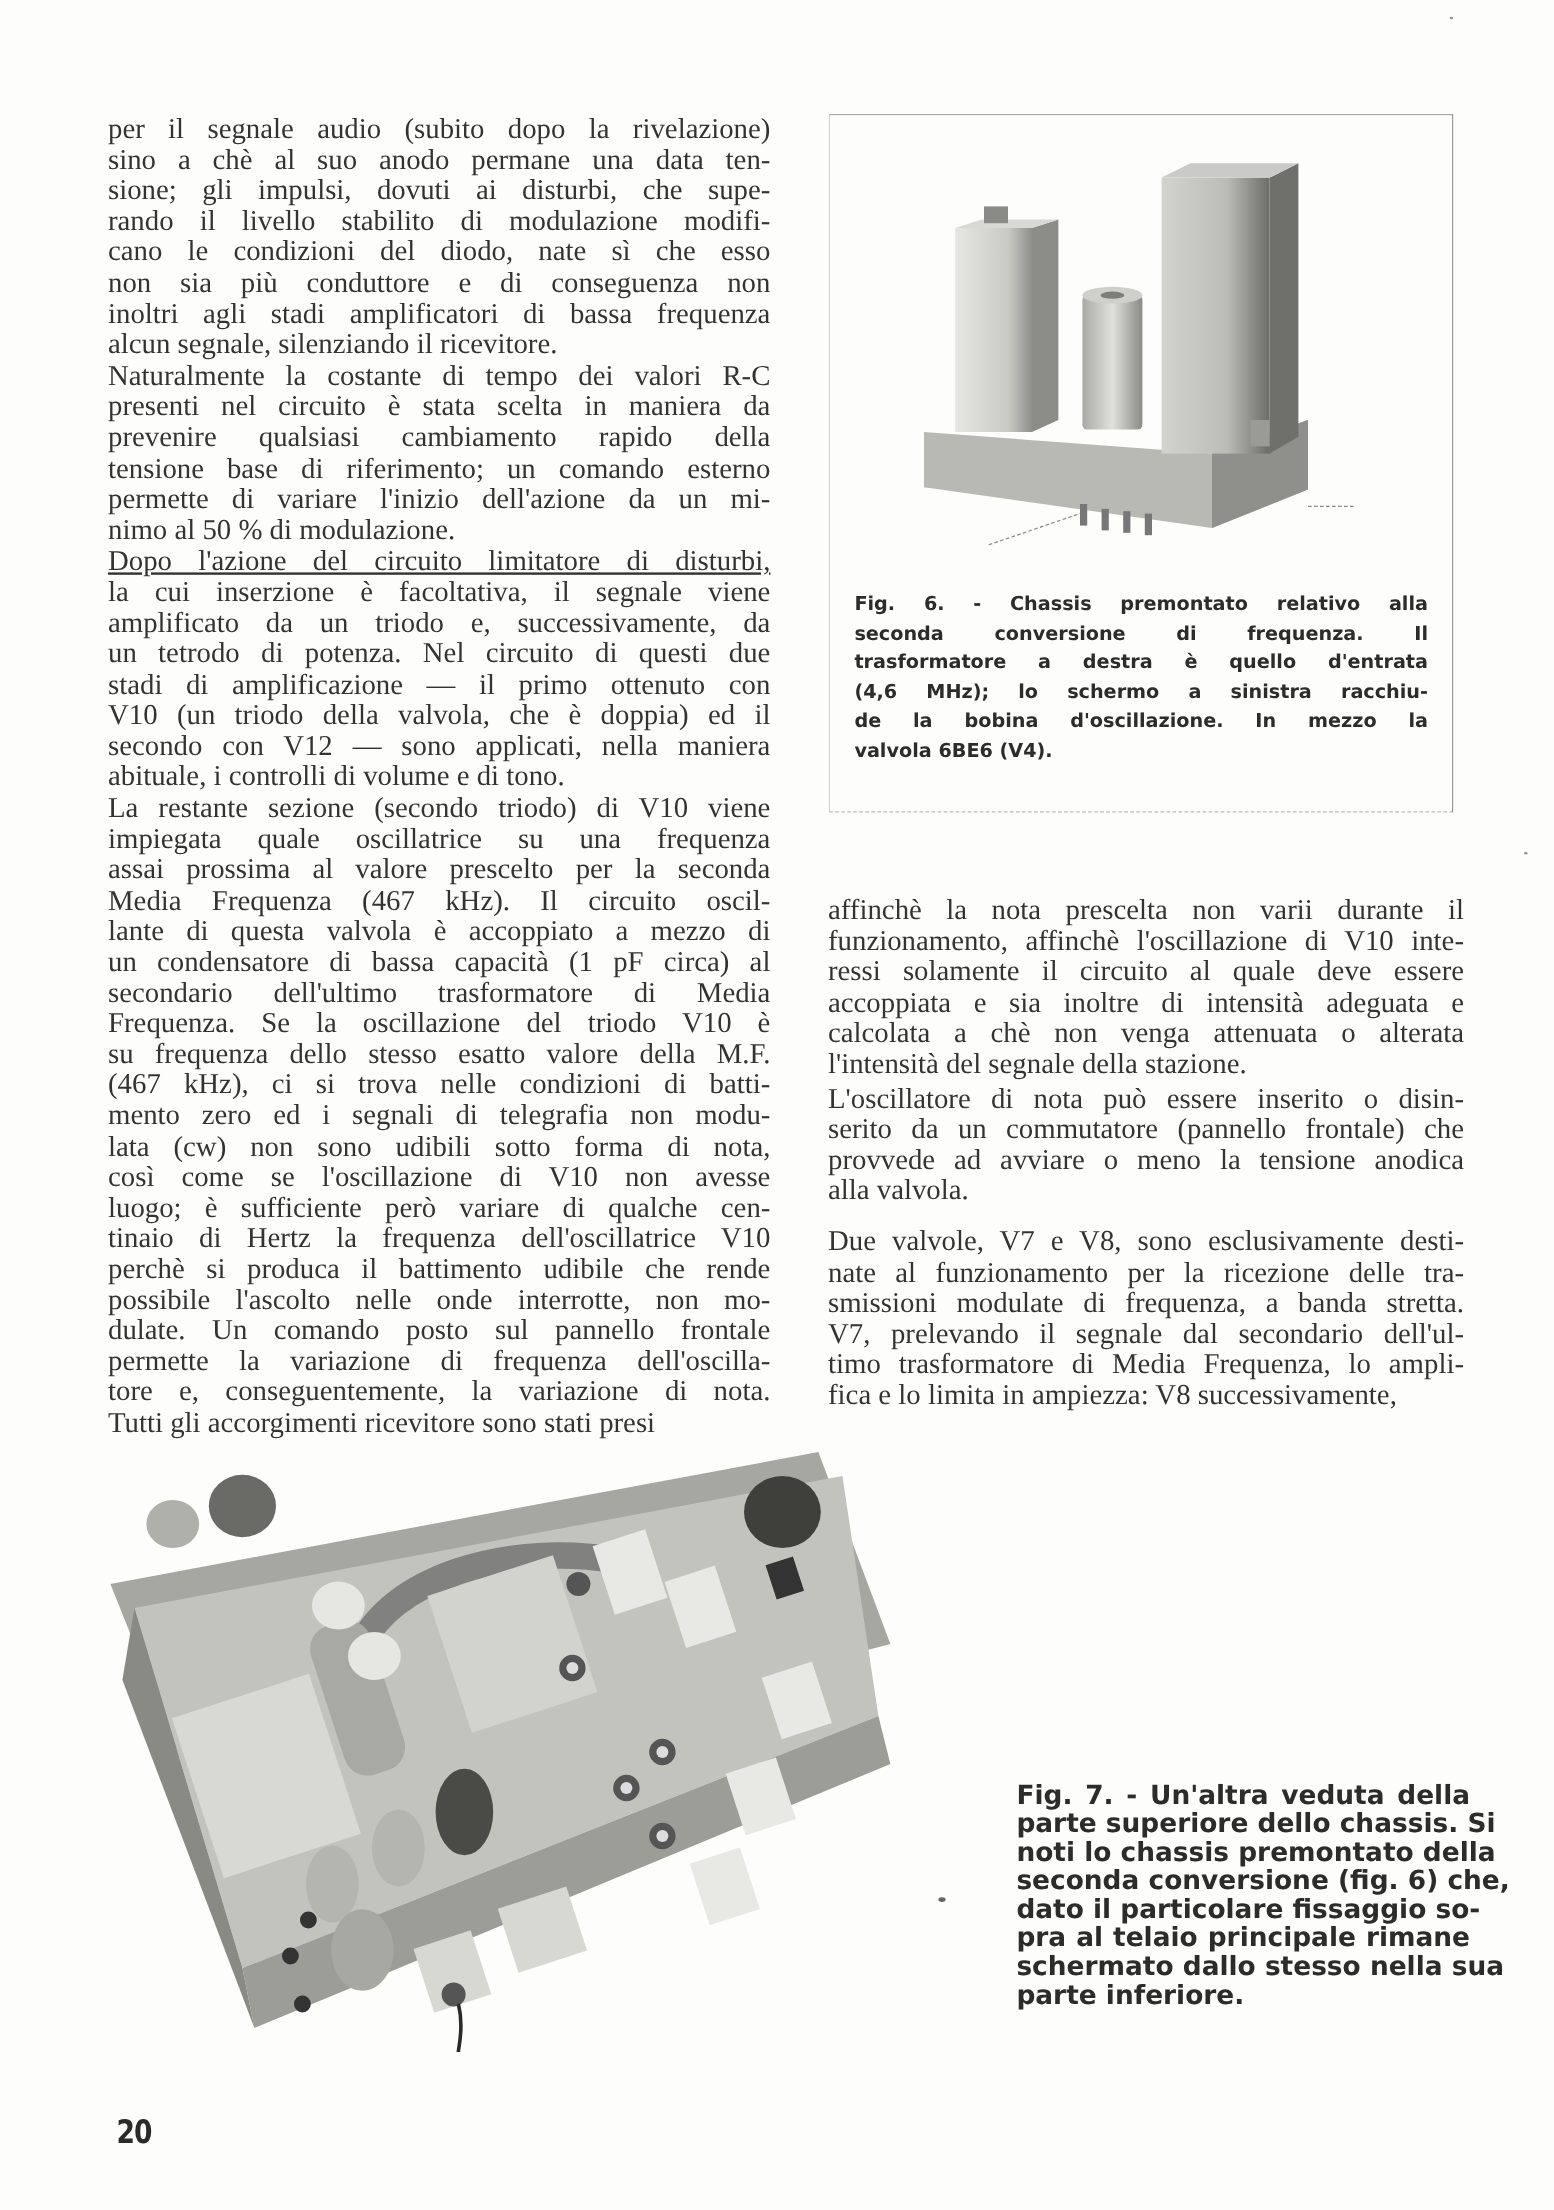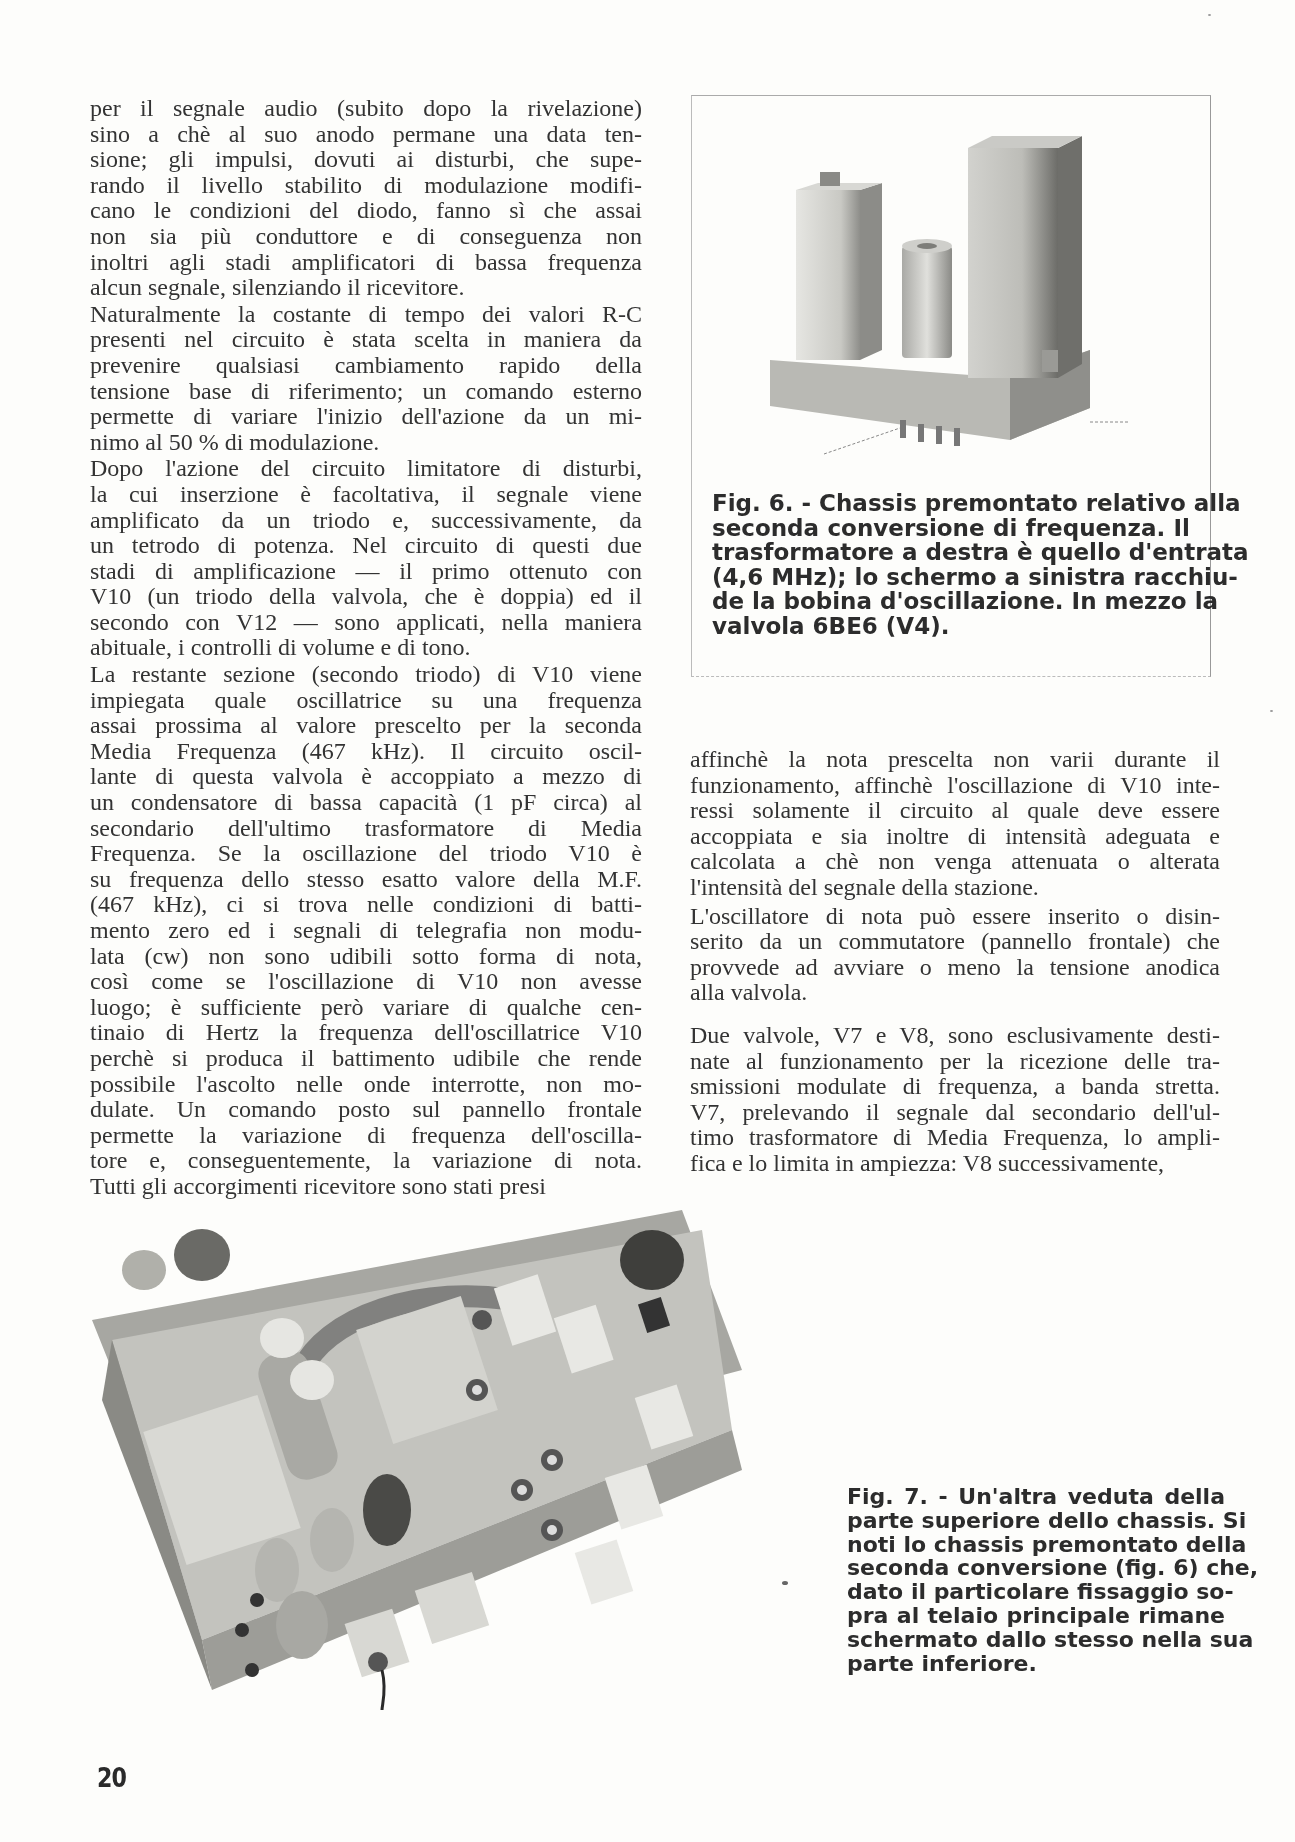--- a/index.html
+++ b/index.html
@@ -19,50 +19,50 @@
   .fig6-box {
     position:absolute; left:691px; top:95px; width:518px; height:580px;
     border-top:1px solid #aaa; border-right:1px solid #999; border-bottom:1px dashed #bbb; border-left:1px solid #bbb;
   }
   .caption {
     position:absolute; font-family:"DejaVu Sans","Liberation Sans",sans-serif;
     font-weight:bold; color:#2c2c2c;
   }
   .caption .line { display:block; white-space:nowrap; text-align:justify; text-align-last:justify; }
   .caption .line.last { text-align-last:left; }
-  #fig6-caption { left:712px; top:491px; width:478px; font-size:23px; line-height:24.5px; }
+  #fig6-caption { left:712px; top:491px; width:478px; font-size:16px; line-height:24.5px; }
   #fig7-caption { left:847px; top:1485px; width:378px; font-size:22px; line-height:23.8px; }
   #page-number {
     position:absolute; left:97px; top:1762px; font-family:"DejaVu Sans","Liberation Sans",sans-serif;
     font-weight:bold; font-size:27px; color:#2a2a2a; letter-spacing:-1px; transform:scaleX(0.82); transform-origin:left;
   }
   .photo { position:absolute; }
   #fig6-photo { left:760px; top:128px; width:380px; height:340px; }
   #fig7-photo { left:82px; top:1170px; width:690px; height:540px; }
   .speck { position:absolute; width:3px; height:2px; background:#999; border-radius:50%; }
 </style>
 </head>
 <body>
 
 <div id="left-col" class="col-text">
     <span class="line">per il segnale audio (subito dopo la rivelazione)</span>
     <span class="line">sino a chè al suo anodo permane una data ten-</span>
     <span class="line">sione; gli impulsi, dovuti ai disturbi, che supe-</span>
     <span class="line">rando il livello stabilito di modulazione modifi-</span>
-    <span class="line">cano le condizioni del diodo, fanno sì che assai</span>
+    <span class="line">cano le condizioni del diodo, nate sì che esso</span>
     <span class="line">non sia più conduttore e di conseguenza non</span>
     <span class="line">inoltri agli stadi amplificatori di bassa frequenza</span>
     <span class="line last">alcun segnale, silenziando il ricevitore.</span>
     <span class="line" style="margin-top: 1px;">Naturalmente la costante di tempo dei valori R-C</span>
     <span class="line">presenti nel circuito è stata scelta in maniera da</span>
     <span class="line">prevenire qualsiasi cambiamento rapido della</span>
     <span class="line">tensione base di riferimento; un comando esterno</span>
     <span class="line">permette di variare l'inizio dell'azione da un mi-</span>
     <span class="line last">nimo al 50 % di modulazione.</span>
-    <span class="line" style="margin-top: 1px;">Dopo l'azione del circuito limitatore di disturbi,</span>
+    <span class="line" style="margin-top: 1px; text-decoration: underline;">Dopo l'azione del circuito limitatore di disturbi,</span>
     <span class="line">la cui inserzione è facoltativa, il segnale viene</span>
     <span class="line">amplificato da un triodo e, successivamente, da</span>
     <span class="line">un tetrodo di potenza. Nel circuito di questi due</span>
     <span class="line">stadi di amplificazione — il primo ottenuto con</span>
     <span class="line">V10 (un triodo della valvola, che è doppia) ed il</span>
     <span class="line">secondo con V12 — sono applicati, nella maniera</span>
     <span class="line last">abituale, i controlli di volume e di tono.</span>
     <span class="line" style="margin-top: 1px;">La restante sezione (secondo triodo) di V10 viene</span>
     <span class="line">impiegata quale oscillatrice su una frequenza</span>
     <span class="line">assai prossima al valore prescelto per la seconda</span>

